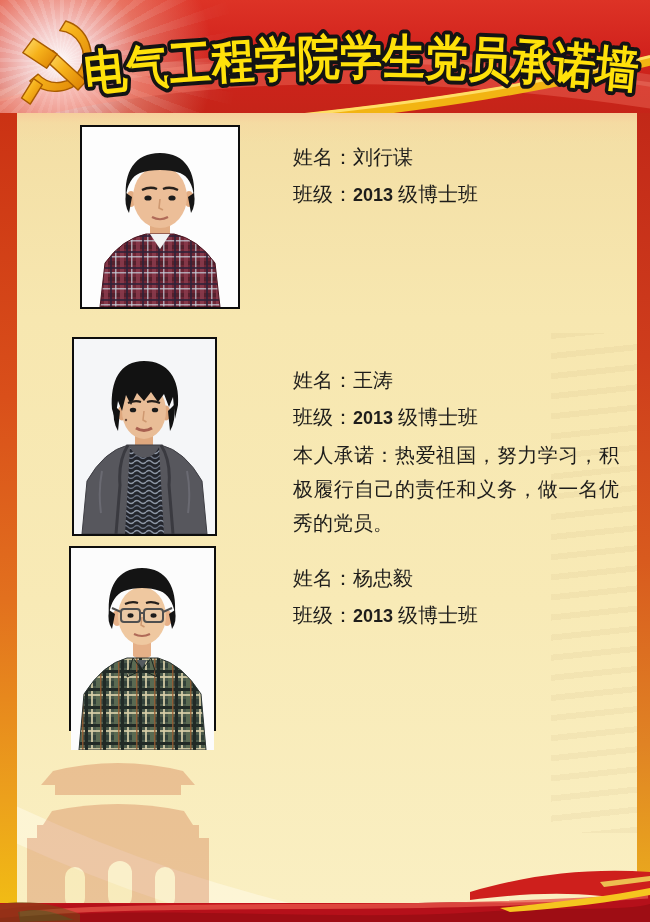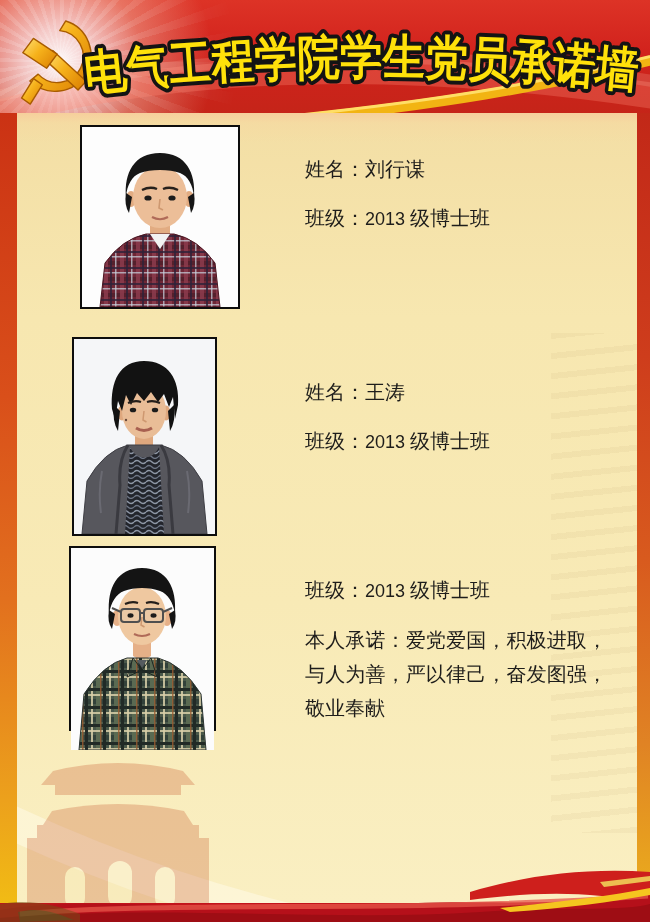--- a/index.html
+++ b/index.html
@@ -63,23 +63,23 @@
   .pf2{left:72px;top:337px;width:145px;height:199px;}
   .pf3{left:69px;top:546px;width:147px;height:185px;}
   .photo-inner{position:absolute;left:0;top:0;right:0;bottom:0;background:#fff;}
   .pf3 .photo-inner{bottom:auto;height:202px;}   
   .photo-inner svg{display:block;width:100%;height:100%;}
   
   .info{
     position:absolute;left:290px;width:332px;
     font-size:20px;line-height:34px;color:#1e1d1b;text-align:justify;text-align-last:left;
   }
-  .info p{margin:15px;}
+  .info p{margin:3px;}
   .i1{top:137px;} .i2{top:360px;} .i3{top:558px;}
-  .num{font-family:"Liberation Sans","DejaVu Sans",sans-serif;font-size:18px;font-weight:400;}
+  .num{font-family:"Liberation Sans","DejaVu Sans",sans-serif;font-size:18px;font-weight:700;}
   
   .ribbons{position:absolute;left:0;top:848px;width:650px;height:74px;z-index:6;}
 </style>
 </head>
 <body>
 
 <div id="poster">
 
   <div class="header">
     <div class="glow"></div>
@@ -212,20 +212,21 @@
           <ellipse cx="81" cy="71" rx="3.2" ry="2.3" fill="#1C1C1C"></ellipse>
           <path d="M70,72 l-1,9 l3.5,2" stroke="#CE9870" stroke-width="1.5" fill="none"></path>
           <path d="M62,89 q8,5 16,0" stroke="#A86050" stroke-width="3" fill="none"></path>
           <circle cx="52" cy="81" r="1.2" fill="#6B4A3A"></circle>
         </svg>
       </div>
     </div>
     <div class="info i2">
       <p><span>姓名：</span><span>王涛</span></p>
       <p><span>班级：</span><span class="num">2013</span><span> 级博士班</span></p>
+      <p><span>本人承诺：</span><span>热爱祖国，努力学习，积极履行自己的责任和义务，做一名优秀的党员。</span></p>
     </div>
   </section>
 
   <section>
     <div class="photo-frame pf3">
       <div class="photo-inner">
         <svg viewBox="0 0 143 202" preserveAspectRatio="xMidYMax meet">
           <defs>
             <pattern id="plaid3" width="18" height="18" patternUnits="userSpaceOnUse">
               <rect width="18" height="18" fill="#49584A"></rect>
@@ -260,22 +261,22 @@
             <path d="M92,64 L101,60"></path>
           </g>
           <ellipse cx="59.5" cy="67.5" rx="3" ry="2.2" fill="#1C1C1C"></ellipse>
           <ellipse cx="82.5" cy="67.5" rx="3" ry="2.2" fill="#1C1C1C"></ellipse>
           <path d="M71,69 l-1,8 l3.5,2" stroke="#CE9870" stroke-width="1.5" fill="none"></path>
           <path d="M63,86 q8,4 16,0" stroke="#B06A58" stroke-width="2.2" fill="none"></path>
         </svg>
       </div>
     </div>
     <div class="info i3">
+      <p><span>姓名：</span><span>杨忠毅</span></p>
       <p><span>班级：</span><span class="num">2013</span><span> 级博士班</span></p>
-      <p><span>本人承诺：</span><span>爱党爱国，积极进取，与人为善，严以律己，奋发图强，敬业奉献</span></p>
     </div>
   </section>
 
   <svg class="ribbons" viewBox="0 0 650 74">
     <rect x="0" y="55" width="650" height="19" fill="#C2141B"></rect>
     <path d="M470,44 C530,26 590,20 650,24 L650,56 C580,40 520,46 470,52 Z" fill="#CE1F1C"></path>
     <path d="M0,62 C110,44 240,70 370,58 C470,49 570,62 650,44 L650,74 L0,74 Z" fill="#B5101A"></path>
     <path d="M0,70 C160,56 330,74 480,64 C560,58 620,64 650,56 L650,74 L0,74 Z" fill="#9E0D14"></path>
     <path d="M20,66 C180,52 400,66 648,48" stroke="#E7554A" stroke-width="5" fill="none" opacity=".75"></path>
     <path d="M500,60 C560,54 610,48 650,40 L650,47 C612,54 566,60 510,64 Z" fill="#F5C51F"></path>

